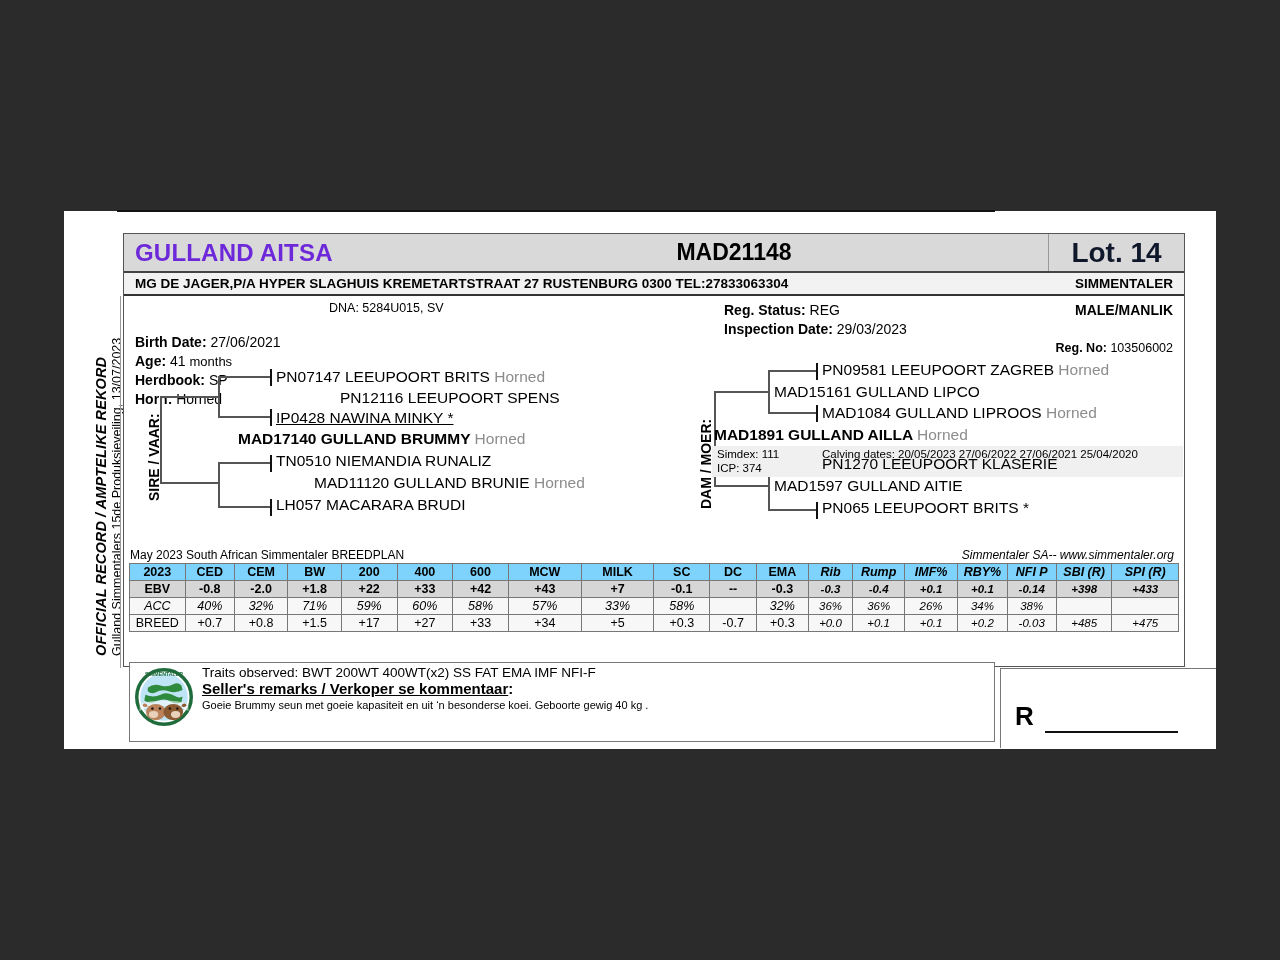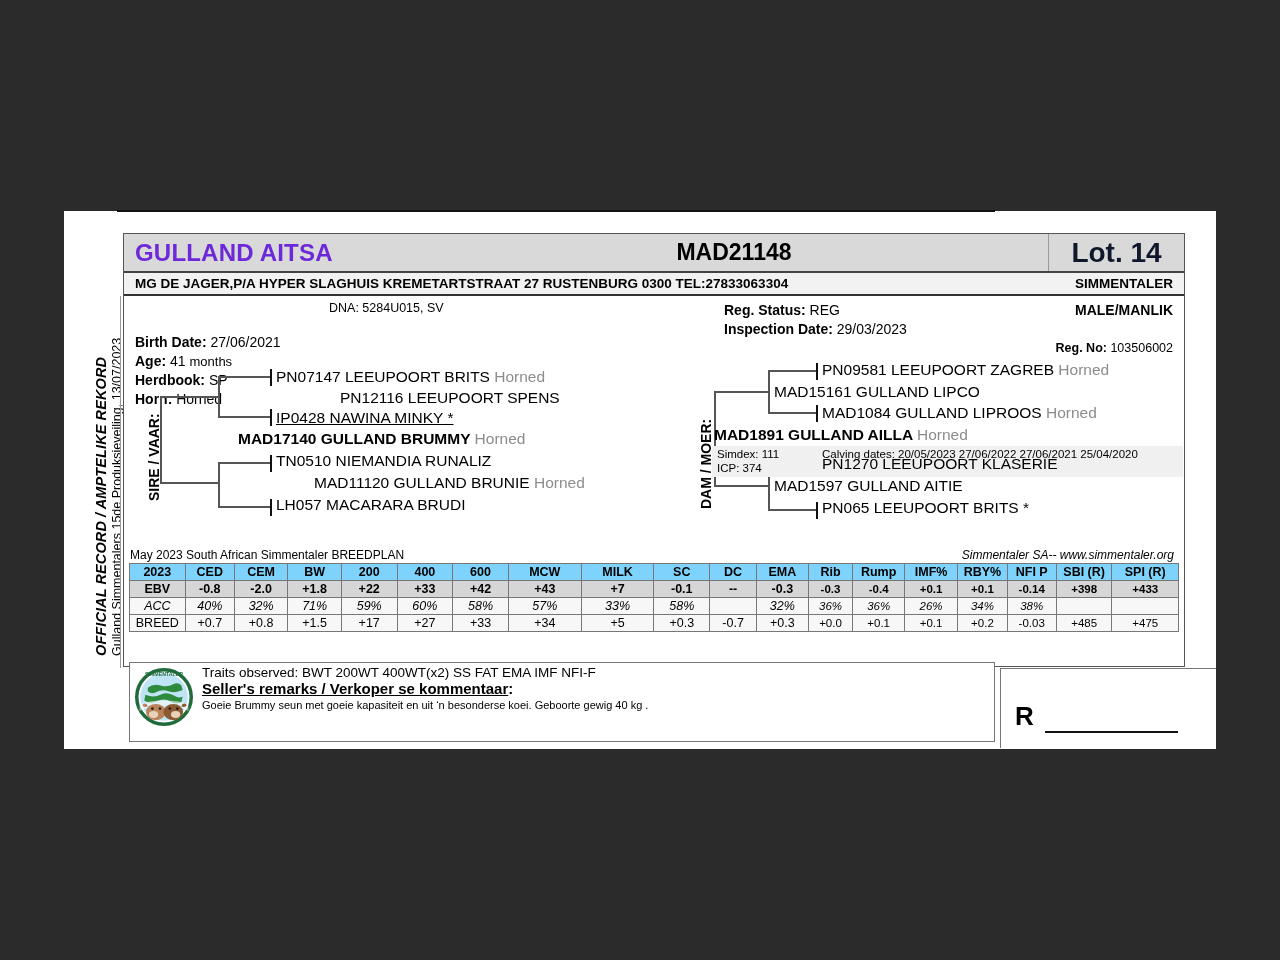--- a/index.html
+++ b/index.html
@@ -170,21 +170,21 @@
     height: 16px;
     color: #000;
     padding: 0;
   }
   table.bp tr.hd td { background: #7dd3fc; font-weight: bold; font-size: 12.5px; }
   table.bp tr.ebv td { background: #d6d6d6; font-weight: bold; }
   table.bp tr.acc td { background: #f7f7f7; font-style: italic; }
   table.bp tr.brd td { background: #f7f7f7; }
   table.bp td.rh { font-weight: normal; font-style: normal; }
   table.bp tr.acc td.rh { font-style: italic; }
-  table.bp td.nar { font-size: 11.5px; }
+  table.bp td.nar { font-size: 11.5px; font-style: italic; }
 
   
   #remarks {
     position: absolute;
     left: 129px; top: 662px;
     width: 866px; height: 80px;
     border: 1px solid #777;
     box-sizing: border-box;
     background: #fff;
   }

